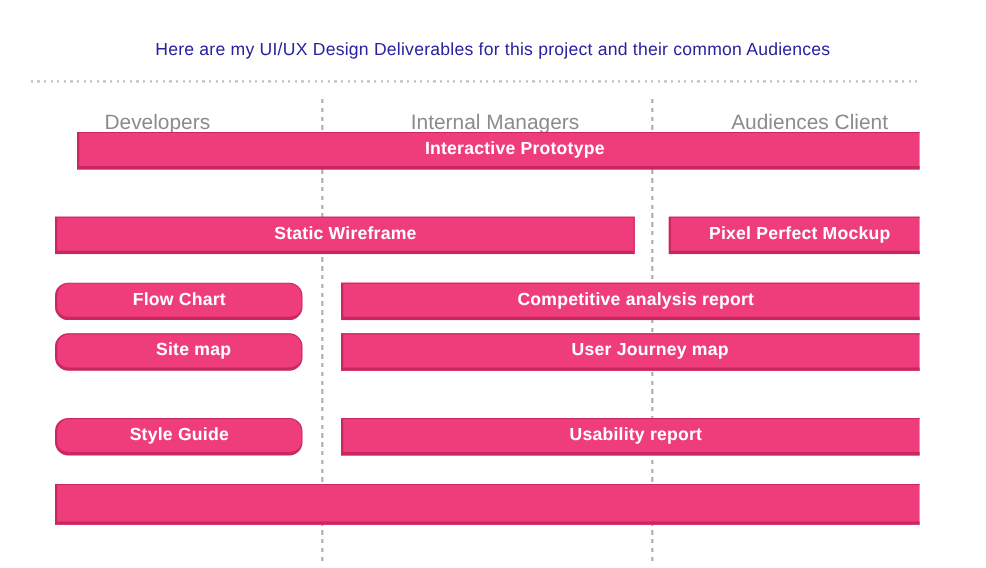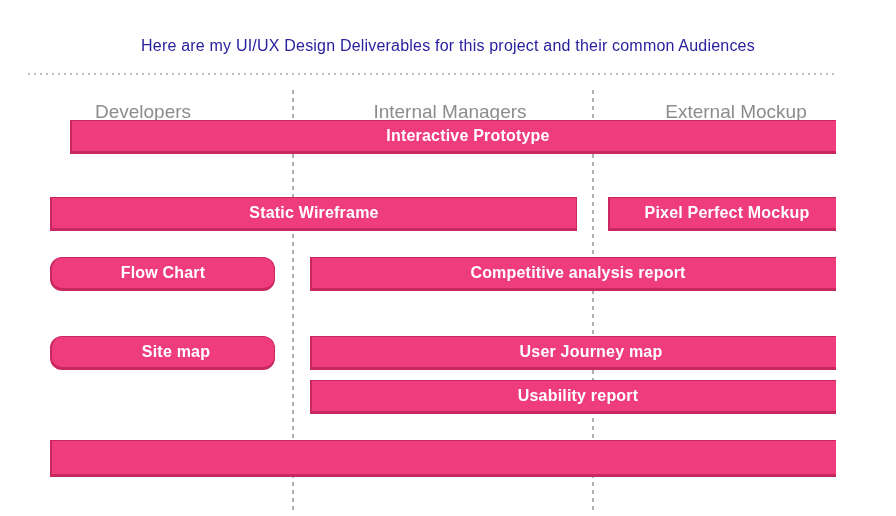--- a/index.html
+++ b/index.html
@@ -65,53 +65,54 @@
     color:var(--bar-text);
     font-size:16px;
     font-weight:600;
     letter-spacing:.2px;
     z-index:2;
     white-space:nowrap;
   }
   .r1{top:120px;margin-left:20px;}
   .r2{top:197px;}
   .r3{top:257px;}
-  .r4{top:336px;padding-left:26px;}
+  .r4{top:303px;padding-left:26px;}
   .r5{top:380px;}
   .r6{top:440px;height:37px;}
   .span-all{left:50px;width:795px;}
   .span-1{left:50px;width:225px;border-radius:12px;}
   .span-12{left:50px;width:527px;}
   .span-23{left:310px;width:535px;}
   .span-3{left:608px;width:237px;text-align:right;}
 </style>
 </head>
 <body>
 
 <div class="stage">
 
   <div class="title">Here are my UI/UX Design Deliverables for this project and their common Audiences</div>
 
   <div class="h-dotted"></div>
 
   <div class="col-header col-dev">Developers</div>
   <div class="col-header col-int">Internal Managers</div>
-  <div class="col-header col-ext">External Mockup</div>
+  <div class="col-header col-ext">Audiences Client</div>
 
   <div class="v-dashed v1"></div>
   <div class="v-dashed v2"></div>
 
   <div class="bar r1 span-all">Interactive Prototype</div>
 
   <div class="bar r2 span-12">Static Wireframe</div>
   <div class="bar r2 span-3">Pixel Perfect Mockup</div>
 
   <div class="bar r3 span-1">Flow Chart</div>
   <div class="bar r3 span-23">Competitive analysis report</div>
 
   <div class="bar r4 span-1">Site map</div>
   <div class="bar r4 span-23">User Journey map</div>
 
+  <div class="bar r5 span-1">Style Guide</div>
   <div class="bar r5 span-23">Usability report</div>
 
   <div class="bar r6 span-all"></div>
 
 </div>
 
 </body></html>

